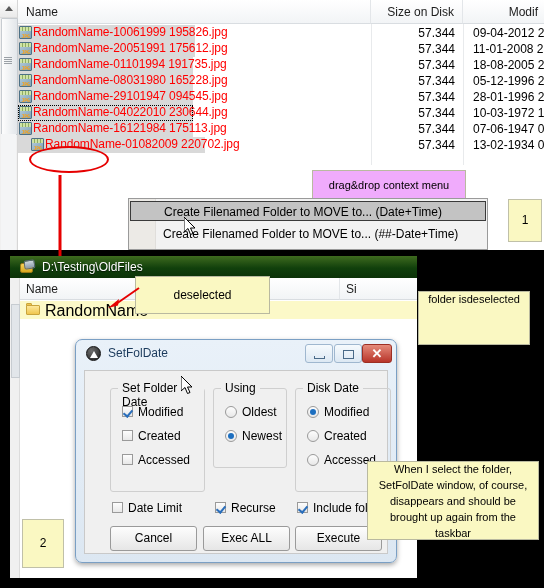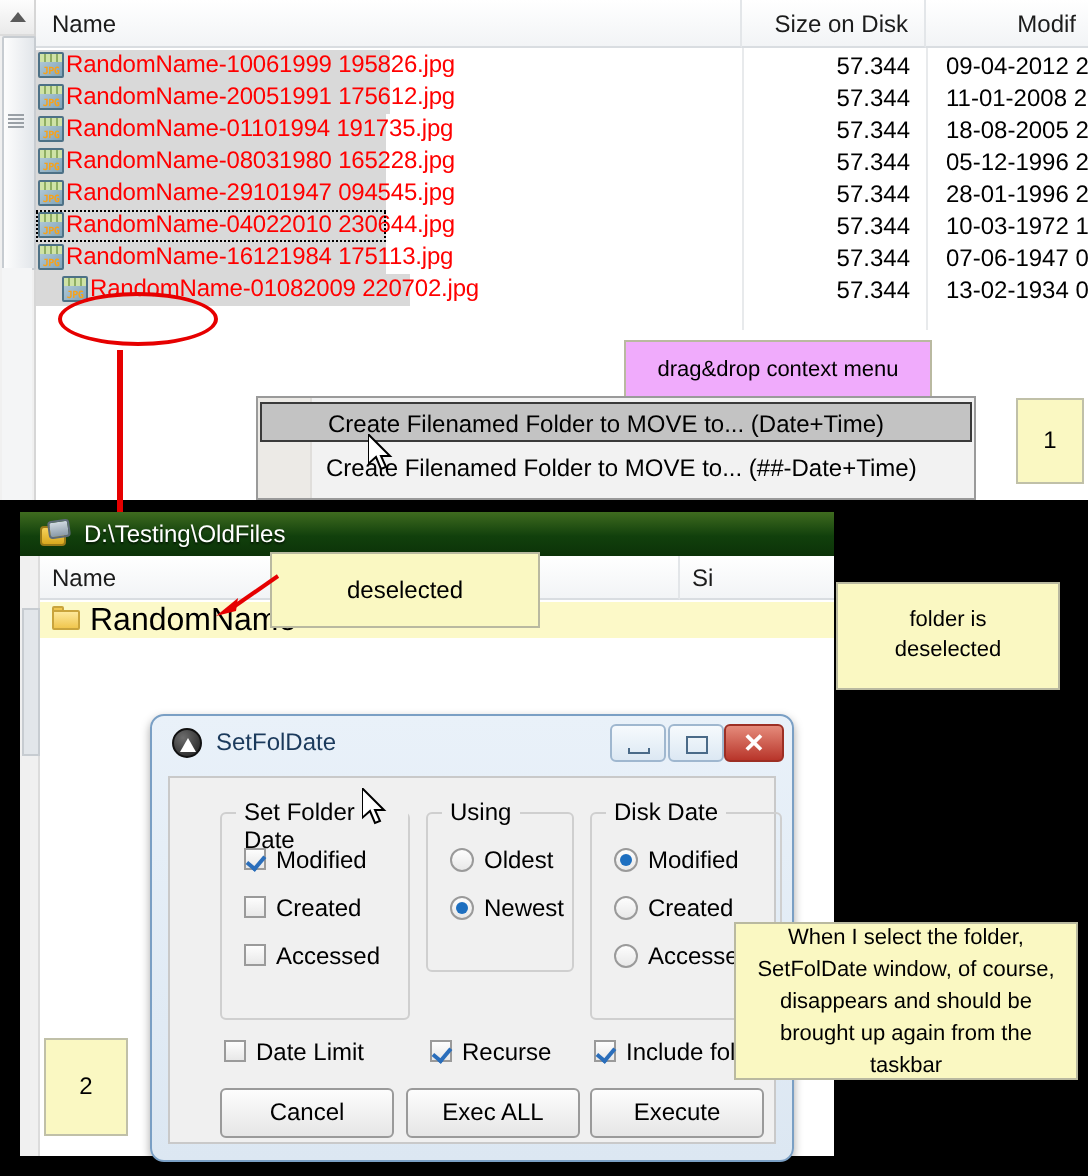--- a/index.html
+++ b/index.html
@@ -200,33 +200,32 @@
     background:#faf8c2;border:1px solid #b9b9a0;
     font-size:12px;color:#000;text-align:center;line-height:36px;
   }
   #desel-arrow{position:absolute;left:108px;top:286px;width:32px;height:22px;}
 
   
   #fold-desel-note{
     position:absolute;left:418px;top:291px;width:110px;height:52px;
     background:#faf8c2;border:1px solid #b9b9a0;
     font-size:11px;color:#000;text-align:center;
-    display:flex;flex-direction:column;justify-content:center;line-height:15px;
+    display:flex;flex-direction:row;justify-content:center;line-height:15px;
   }
 
   
   #dlg{
     position:absolute;left:75px;top:339px;width:322px;height:224px;
     border-radius:7px;
     background:linear-gradient(#e9f1f9,#dce7f2);
     border:1px solid #7a9fc4;
     box-shadow:0 2px 5px rgba(0,0,0,.35);
     box-sizing:border-box;
     padding:2px;
-    margin-top:18px;
   }
   #dlg-tb{
     position:relative;height:26px;
   }
   #dlg-ico{
     position:absolute;left:8px;top:4px;width:15px;height:15px;border-radius:50%;
     background:radial-gradient(circle at 35% 30%,#6d6d6d,#1d1d1d);
     border:1px solid #111;box-sizing:border-box;
   }
   #dlg-ico:after{

